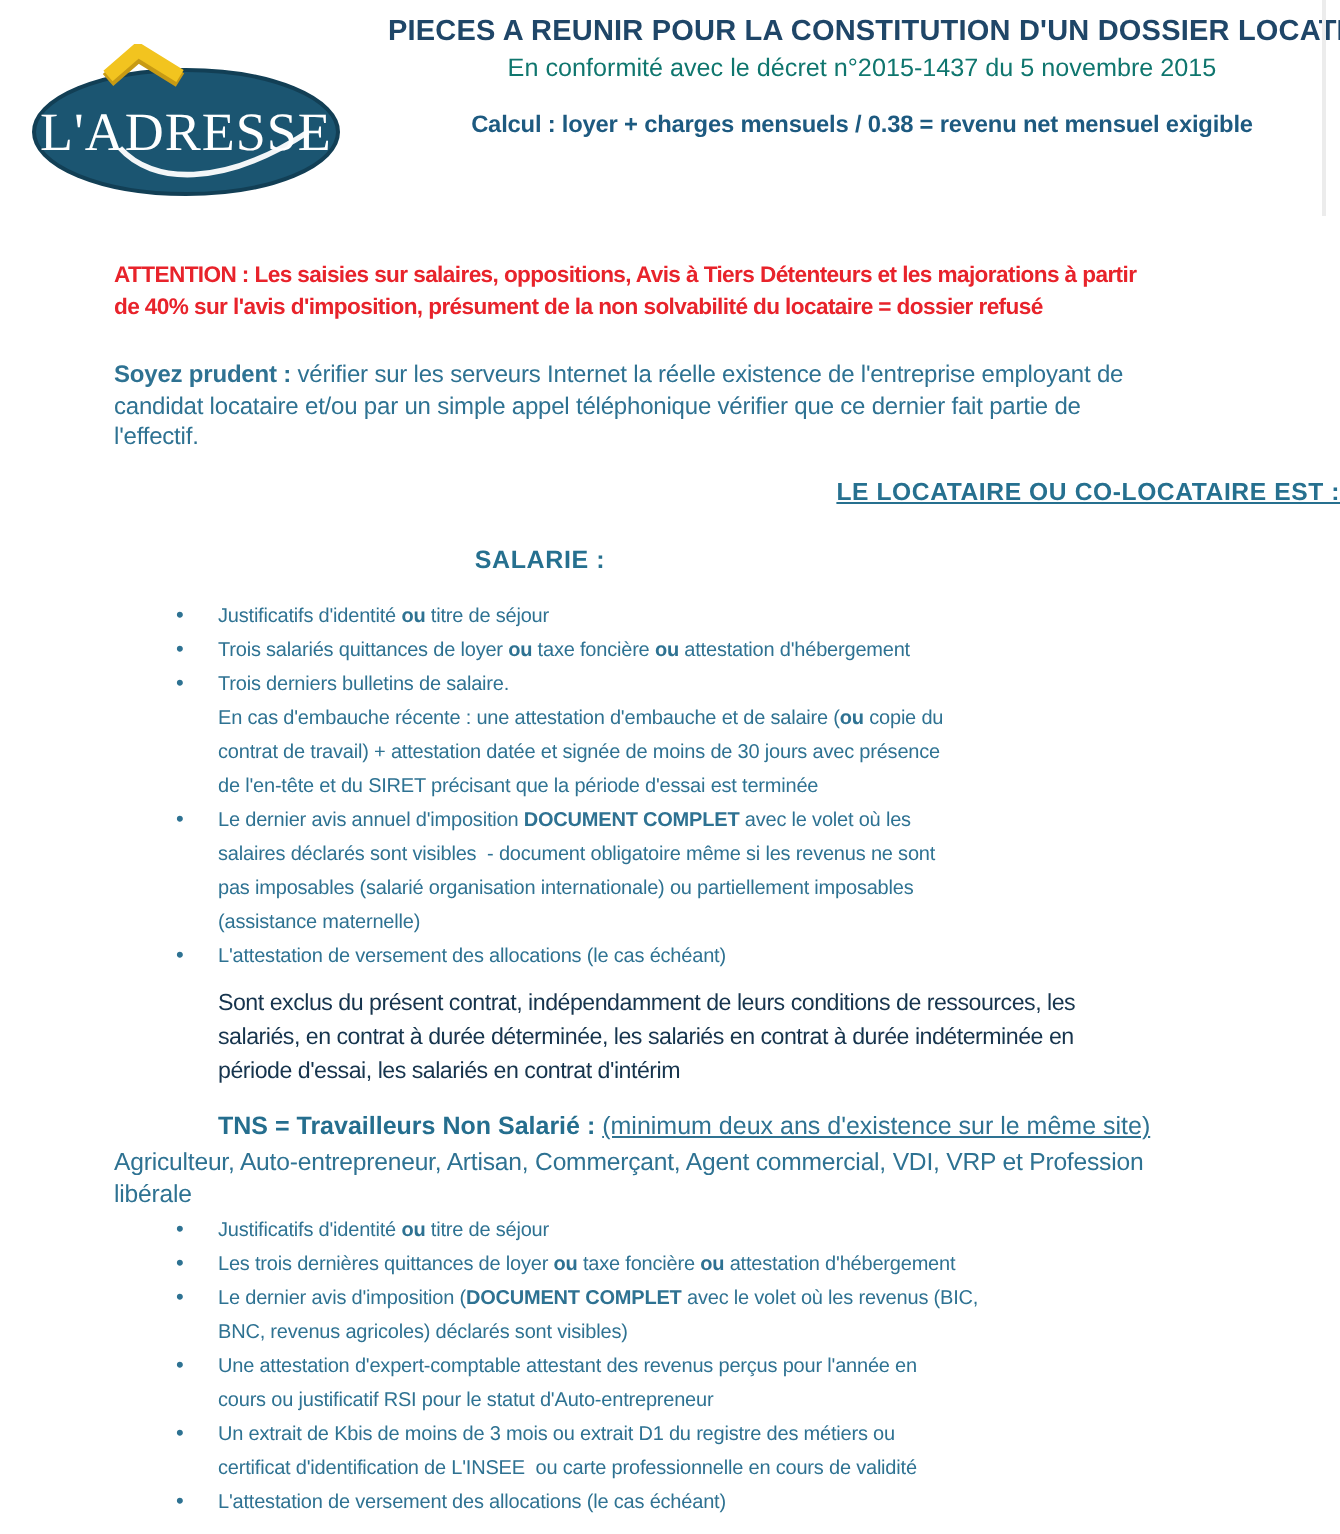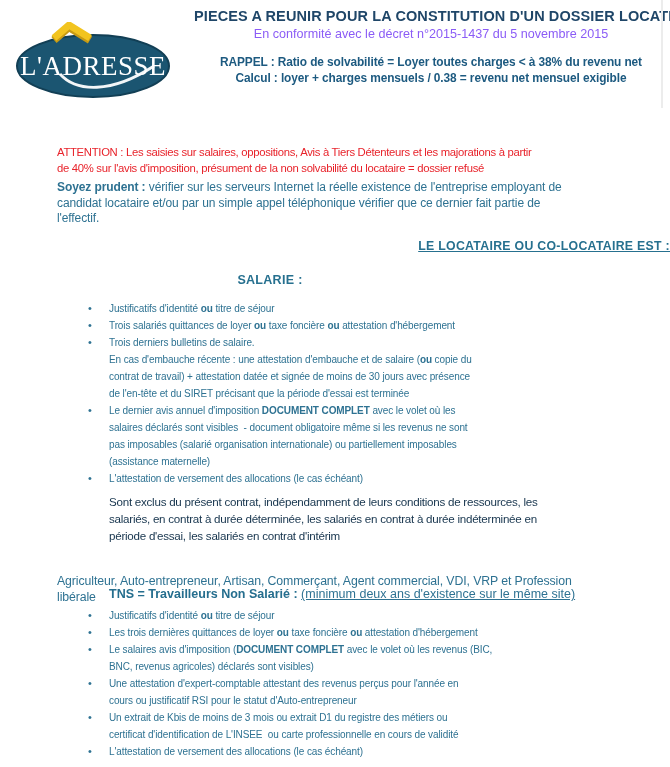--- a/index.html
+++ b/index.html
@@ -5,44 +5,44 @@
   html,body{margin:0;padding:0;background:#fff;}
   .page{
     position:relative;width:670px;height:767px;background:#ffffff;
     font-family:"Liberation Sans",sans-serif;color:#2e7292;overflow:hidden;
   }
   
   .logo{position:absolute;left:14px;top:22px;width:158px;height:80px;}
   
   .head-col{position:absolute;left:172px;right:2px;top:8px;text-align:center;margin-left:22px;}
   .title{font-size:14.5px;font-weight:bold;color:#1f4668;white-space:nowrap;line-height:17px;letter-spacing:0.1px;}
-  .subtitle{font-size:12.6px;color:#8b5cf6;white-space:nowrap;margin-top:2px;line-height:15px;}
+  .subtitle{font-size:12.6px;color:#0f766e;white-space:nowrap;margin-top:2px;line-height:15px;}
   .rappel{margin-top:13px;font-size:11.9px;font-weight:bold;color:#1d5a80;line-height:15.5px;letter-spacing:-0.1px;}
   .rappel div{white-space:nowrap;}
   
-  .attention{position:absolute;left:57px;top:145px;width:606px;font-size:11.3px;font-weight:normal;
+  .attention{position:absolute;left:57px;top:131px;width:606px;font-size:11.3px;font-weight:bold;
     color:#e8232b;line-height:15.5px;letter-spacing:-0.3px;white-space:pre-wrap;}
   .prudent{position:absolute;left:57px;top:180px;width:606px;font-size:12px;color:#2e7292;
     line-height:15.6px;letter-spacing:-0.1px;white-space:pre-wrap;}
   .prudent .lbl{font-weight:bold;}
   .h1{position:absolute;left:0;top:239px;width:670px;text-align:right;font-size:12.3px;font-weight:bold;
     color:#26708f;text-decoration:underline;letter-spacing:0.3px;}
   .h2{position:absolute;left:0;top:273px;width:540px;text-align:center;font-size:12.5px;font-weight:bold;
     color:#26708f;letter-spacing:0.3px;}
   
   .list{position:absolute;left:88px;width:574px;}
   .list1{top:300px;}
   .list2{top:607px;}
   .li{display:flex;}
   .dot{flex:0 0 21px;font-size:11px;line-height:17px;color:#2e7292;}
   .txt{flex:1;white-space:pre-wrap;font-size:10px;line-height:17px;color:#2e7292;letter-spacing:-0.1px;}
   .b{font-weight:bold;}
   .exclusion{position:absolute;left:109px;top:493px;width:556px;font-size:11.6px;font-weight:normal;
     color:#16344d;line-height:17px;letter-spacing:-0.25px;white-space:pre-wrap;}
-  .tns-h{position:absolute;left:109px;top:556px;width:556px;font-size:12.5px;white-space:nowrap;margin-top:31px;}
+  .tns-h{position:absolute;left:109px;top:556px;width:556px;font-size:12.5px;white-space:nowrap;}
   .tns-h .bold{font-weight:bold;color:#256e8e;}
   .tns-h .und{text-decoration:underline;color:#2e7292;}
   .tns-sub{position:absolute;left:57px;top:574px;width:606px;font-size:12.3px;line-height:15.5px;
     color:#2e7292;white-space:pre-wrap;letter-spacing:-0.1px;}
   
   .edge-line{position:absolute;right:7px;top:0;width:2px;height:108px;background:#ececec;}
 </style>
 </head>
 <body>
 
@@ -53,21 +53,20 @@
     <path d="M40,18 L55,5 L76,18" fill="none" stroke="#c79a14" stroke-width="8" stroke-linejoin="miter"></path>
     <path d="M40,16 L55,3 L76,16" fill="none" stroke="#f2c41f" stroke-width="7" stroke-linejoin="miter"></path>
     <text x="79" y="53" text-anchor="middle" fill="#ffffff" font-family="Liberation Serif, serif" font-size="27" letter-spacing="0.5">L'ADRESSE</text>
     <path d="M46,52 C62,70 97,72 140,44" fill="none" stroke="#ffffff" stroke-width="2.8" opacity="0.95"></path>
   </svg>
 
   <div class="head-col">
     <div class="title">PIECES A REUNIR POUR LA CONSTITUTION D'UN DOSSIER LOCATIF</div>
     <div class="subtitle">En conformité avec le décret n°2015-1437 du 5 novembre 2015</div>
     <div class="rappel">
-      <div>RAPPEL : Ratio de solvabilité = Loyer toutes charges &lt; à 38% du revenu net</div>
       <div>Calcul : loyer + charges mensuels / 0.38 = revenu net mensuel exigible</div>
     </div>
   </div>
 
   <div class="attention">ATTENTION : Les saisies sur salaires, oppositions, Avis à Tiers Détenteurs et les majorations à partir
 de 40% sur l'avis d'imposition, présument de la non solvabilité du locataire = dossier refusé</div>
 
   <div class="prudent"><span class="lbl">Soyez prudent :</span><span> vérifier sur les serveurs Internet la réelle existence de l'entreprise employant de
 candidat locataire et/ou par un simple appel téléphonique vérifier que ce dernier fait partie de
 l'effectif.</span></div>
@@ -116,21 +115,21 @@
       <div class="li">
         <span class="dot">•</span>
         <span class="txt"><span>Justificatifs d'identité </span><span class="b">ou</span><span> titre de séjour</span></span>
       </div>
       <div class="li">
         <span class="dot">•</span>
         <span class="txt"><span>Les trois dernières quittances de loyer </span><span class="b">ou</span><span> taxe foncière </span><span class="b">ou</span><span> attestation d'hébergement</span></span>
       </div>
       <div class="li">
         <span class="dot">•</span>
-        <span class="txt"><span>Le salaires avis d'imposition (</span><span class="b">DOCUMENT COMPLET</span><span> avec le volet où les revenus (BIC,
+        <span class="txt"><span>Le dernier avis d'imposition (</span><span class="b">DOCUMENT COMPLET</span><span> avec le volet où les revenus (BIC,
 BNC, revenus agricoles) déclarés sont visibles)</span></span>
       </div>
       <div class="li">
         <span class="dot">•</span>
         <span class="txt"><span>Une attestation d'expert-comptable attestant des revenus perçus pour l'année en
 cours ou justificatif RSI pour le statut d'Auto-entrepreneur</span></span>
       </div>
       <div class="li">
         <span class="dot">•</span>
         <span class="txt"><span>Un extrait de Kbis de moins de 3 mois ou extrait D1 du registre des métiers ou

